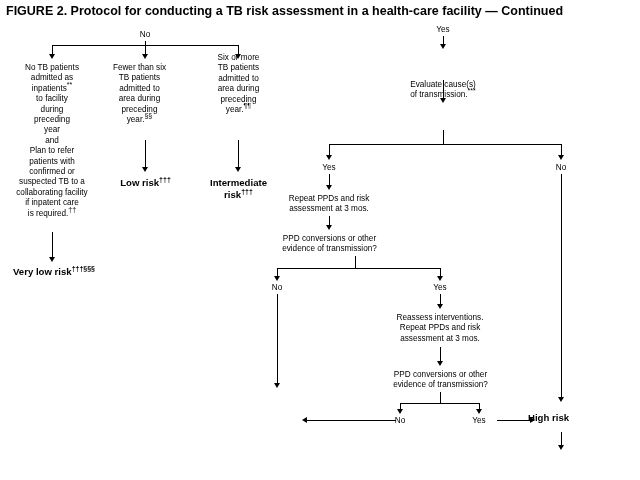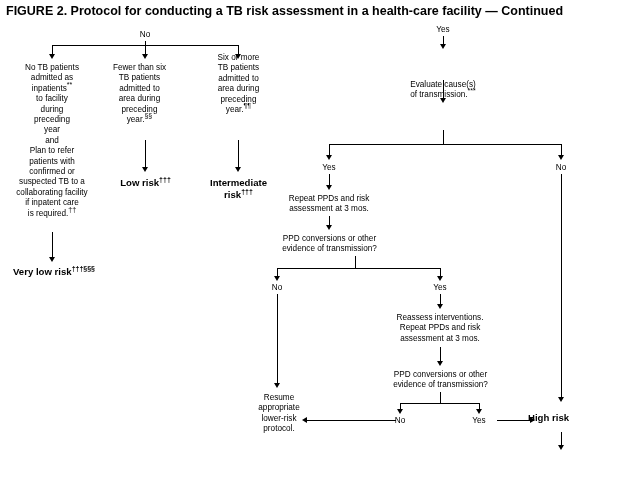--- a/index.html
+++ b/index.html
@@ -122,21 +122,20 @@
   <div class="ad" style="left:396.5px;top:409px;"></div>
   <div class="vline" style="left:479px;top:403px;height:7px;"></div>
   <div class="ad" style="left:475.5px;top:409px;"></div>
 
   <div class="lbl" style="left:385px;top:416px;width:30px;">No</div>
   <div class="lbl" style="left:464px;top:416px;width:30px;">Yes</div>
 
   <div class="hline" style="left:307px;top:420px;width:89px;"></div>
   <div class="al" style="left:302px;top:416.5px;"></div>
 
-  <div class="node" style="left:245px;top:393px;width:68px;">Resume<br>appropriate<br>lower-risk<br>protocol.</div>
 
   <div class="hline" style="left:497px;top:420px;width:34px;"></div>
   <div class="ar" style="left:530px;top:416.5px;"></div>
 
   <div class="vline" style="left:561px;top:174px;height:224px;"></div>
   <div class="ad" style="left:557.5px;top:397px;"></div>
 
   <div class="risk" style="left:528px;top:412px;width:70px;text-align:left;">High risk</div>
 
   <div class="vline" style="left:561px;top:432px;height:14px;"></div>

